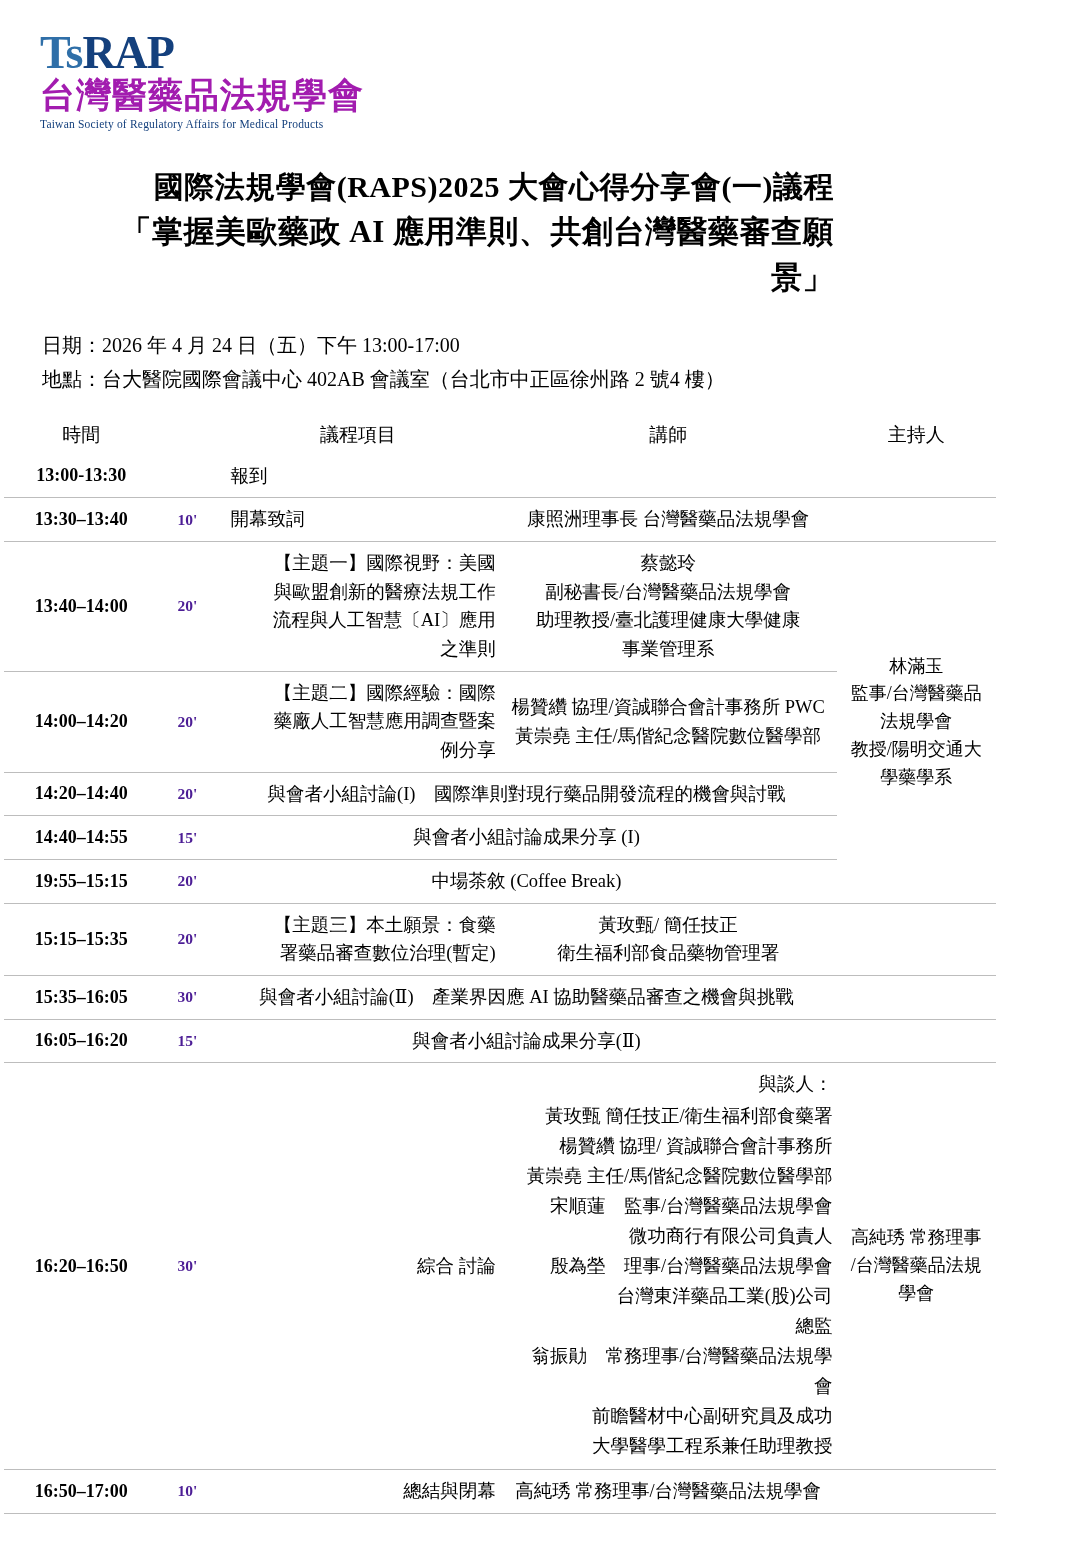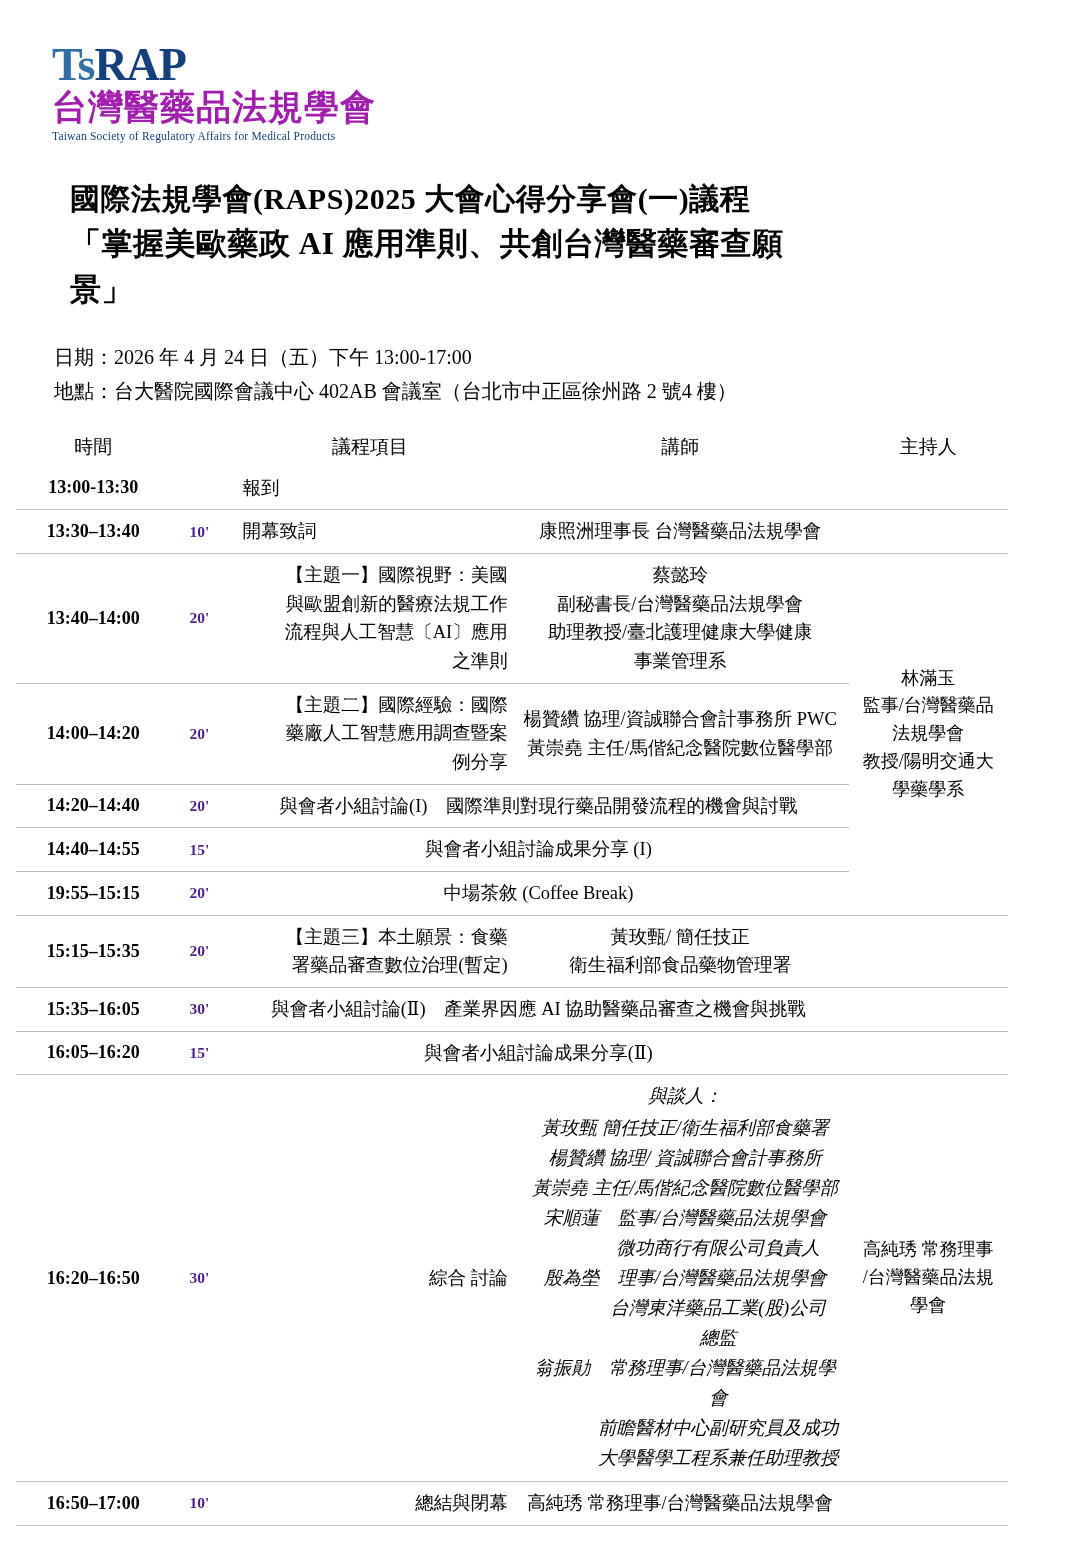--- a/index.html
+++ b/index.html
@@ -9,21 +9,21 @@
   }
   body {
     width: 1067px;
     min-height: 1563px;
     font-family: "Liberation Serif", "DejaVu Serif", serif;
     color: #000000;
     position: relative;
   }
   .page {
     width: 878px;
-    padding: 16px;
+    padding: 4px;
     box-sizing: border-box;
   }
 
   
   .logo-block {
     padding: 26px 0 0 36px;
   }
   .logo-mark {
     font-family: "Liberation Serif", serif;
     font-size: 46px;
@@ -50,21 +50,21 @@
   .logo-en {
     font-family: "Liberation Serif", serif;
     font-size: 11.5px;
     color: #14407d;
     letter-spacing: 0.2px;
     margin-top: 3px;
   }
 
   
   .title-block {
-    text-align: left;
+    text-align: right;
     margin-top: 34px;
     padding: 0 40px;
     margin-left: 14px;
   }
   .title-line {
     font-size: 30px;
     font-weight: bold;
     line-height: 1.5;
     letter-spacing: 0.5px;
   }
@@ -139,24 +139,23 @@
     font-size: 18px;
   }
   td.span-wide {
     text-align: center;
     line-height: 1.55;
   }
   .pad-tall { padding-top: 16px; padding-bottom: 16px; }
   .pad-mid  { padding-top: 11px; padding-bottom: 11px; }
 
   .panel-list {
-    text-align: center;
+    text-align: right;
     padding-left: 10px;
     line-height: 1.62;
-    font-style: italic;
   }
   .panel-list .hang {
     padding-left: 66px;
     text-indent: -66px;
   }
   .panel-list .cont {
     padding-left: 66px;
   }
   .panel-title {
     margin-bottom: 2px;

